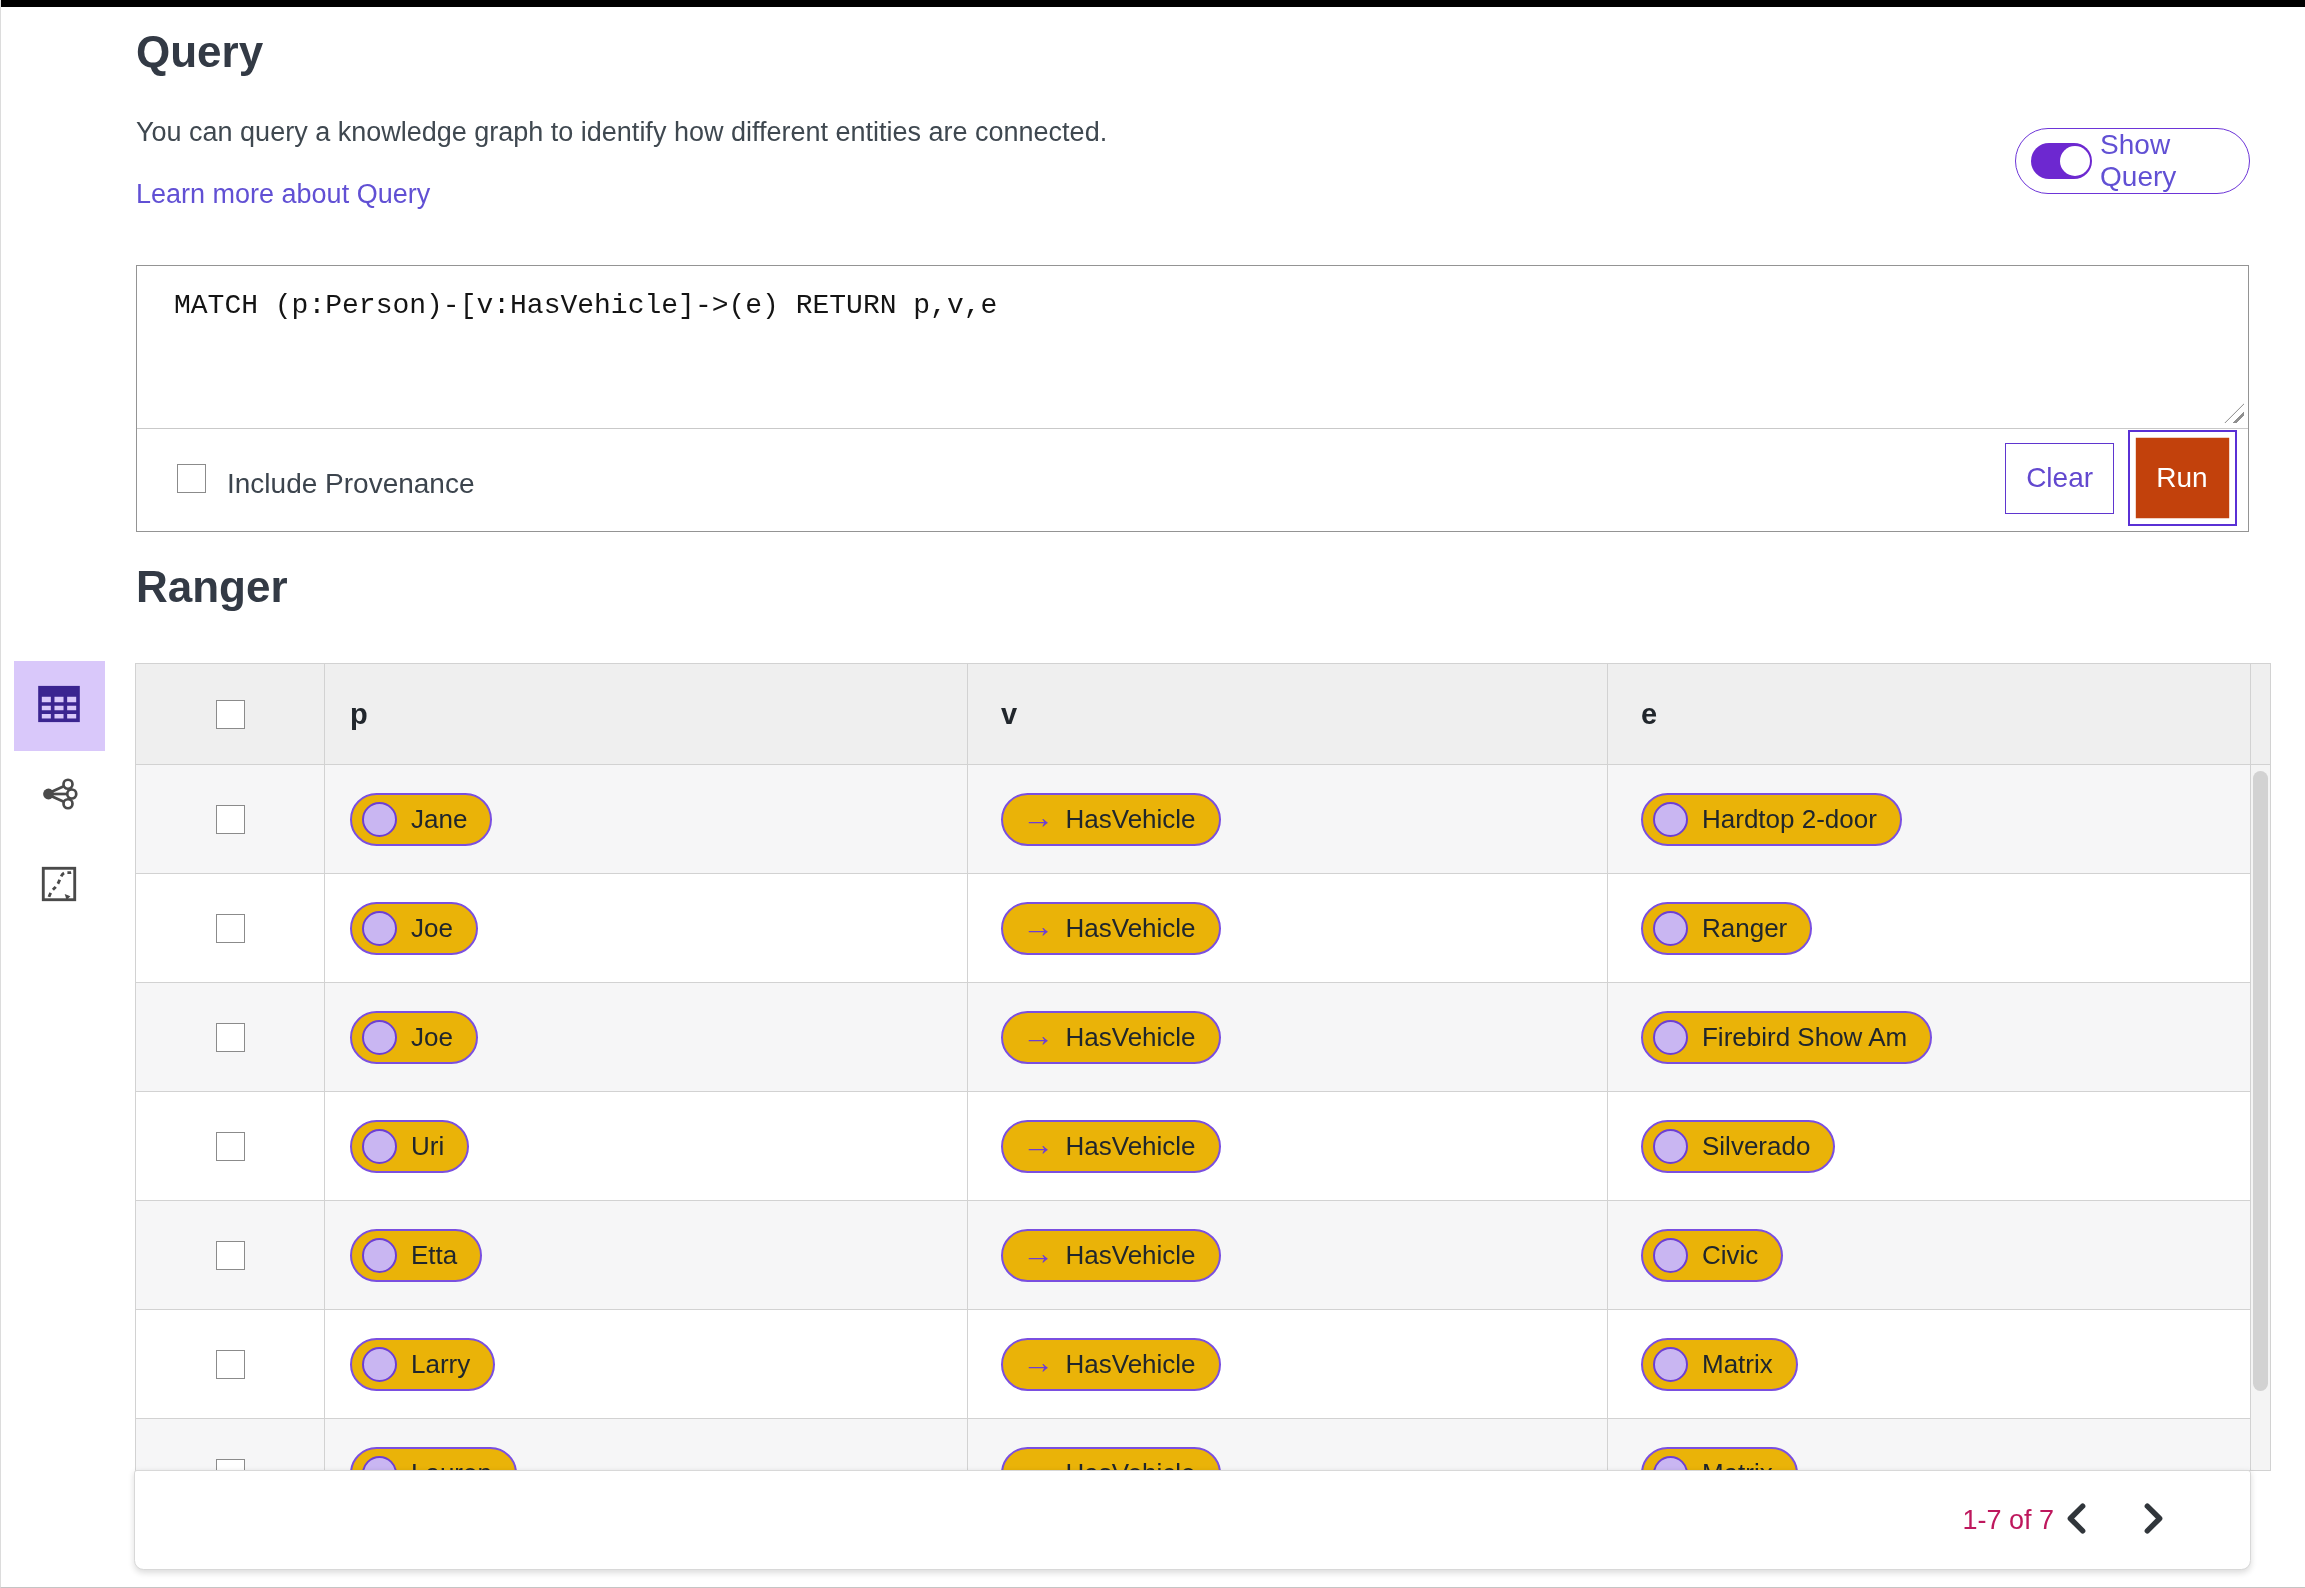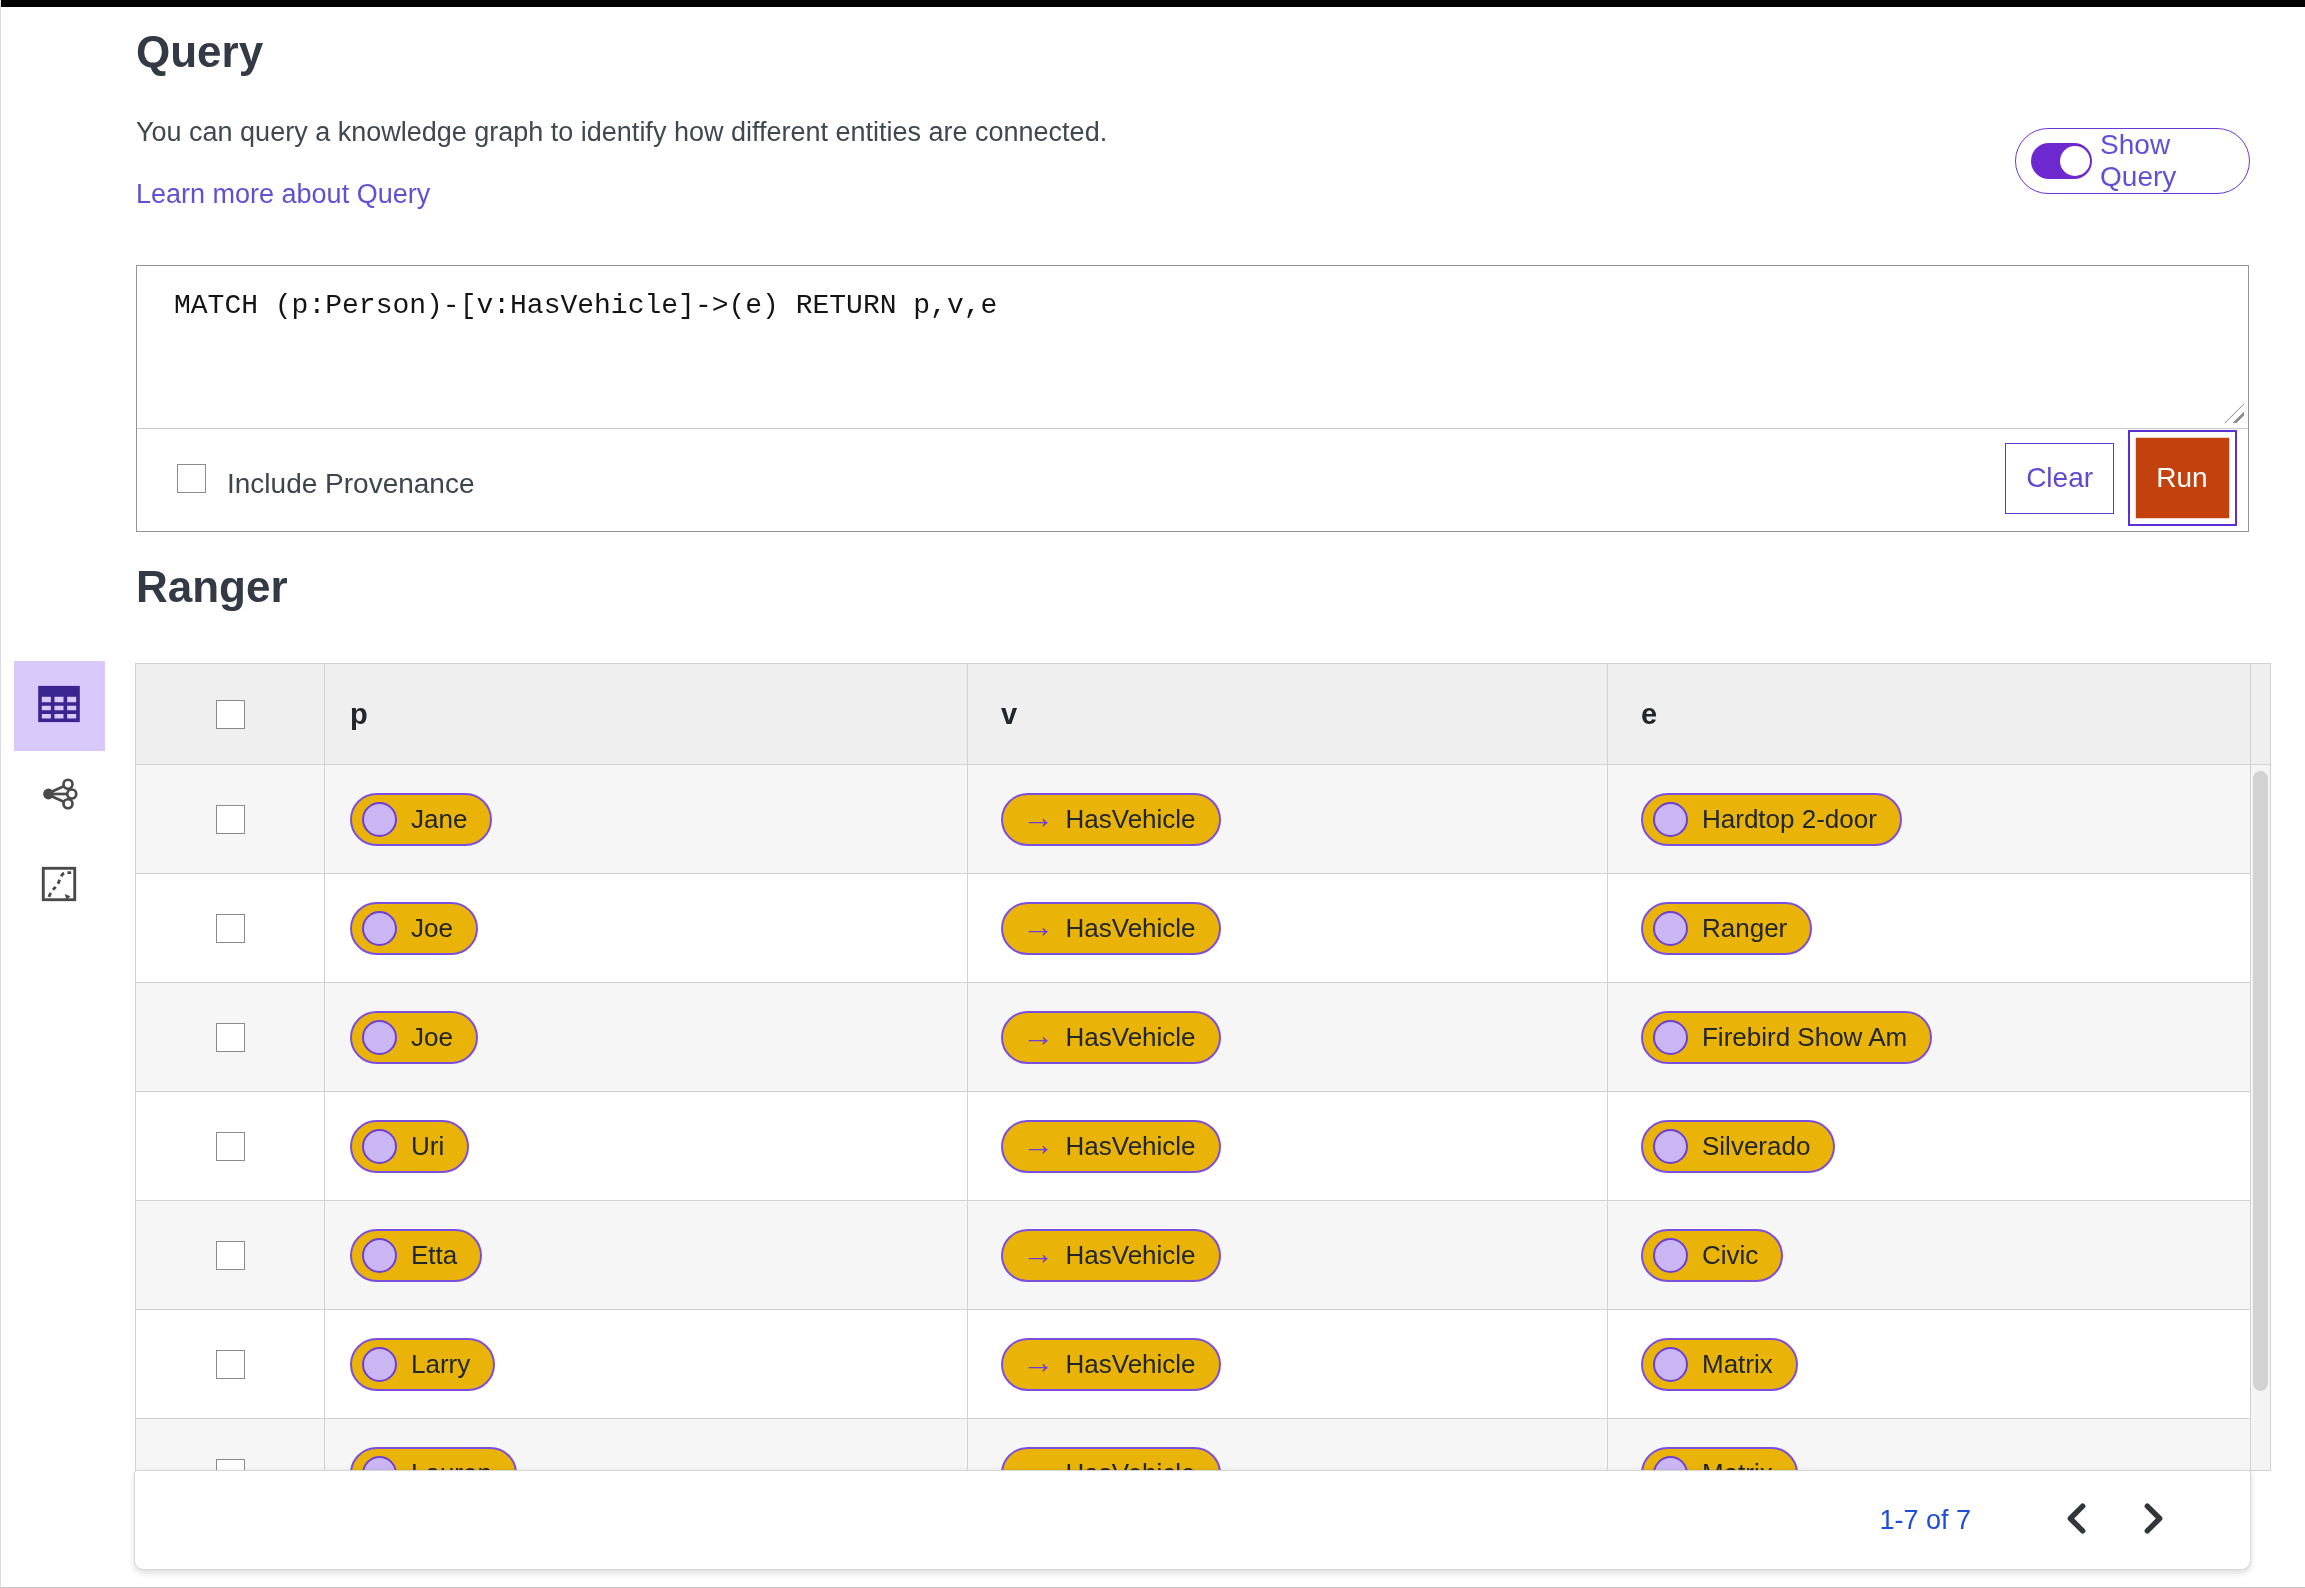--- a/index.html
+++ b/index.html
@@ -65,21 +65,21 @@
   .pill-label{font-size:26px;color:#20262c;white-space:nowrap;}
 
   .scroll-col{width:20px;border-left:1px solid #d2d2d2;display:flex;flex-direction:column;flex:0 0 auto;}
   .scroll-header{height:101px;background:#efefef;border-bottom:1px solid #d2d2d2;box-sizing:border-box;}
   .scroll-track{flex:1;background:#f4f4f4;position:relative;}
   .scroll-thumb{position:absolute;left:1.9px;top:5.8px;width:15.4px;height:620px;background:#d2d2d2;border-radius:7.7px;cursor:pointer;}
 
   .table-footer{position:absolute;left:133px;top:1470px;width:2117px;height:100px;background:#fff;
                 border:1px solid #d8d8d8;border-radius:2.9px 2.9px 9.6px 9.6px;box-shadow:0 2.9px 6.7px rgba(0,0,0,0.14);
                 display:flex;align-items:center;justify-content:flex-end;padding-right:75px;box-sizing:border-box;z-index:5;}
-  .range-label{font-size:27px;color:#1d4ed8;margin-right:83px;}
+  .range-label{font-size:27px;color:#be185d;}
   .pager-btn{width:44px;height:44px;display:flex;align-items:center;justify-content:center;cursor:pointer;background:none;border:none;padding:0;}
   .pager-next{margin-left:33px;}
 </style>
 </head>
 <body>
 
 <div class="page">
   <div class="topbar"></div>
 
   <h1 class="query-title">Query</h1>

